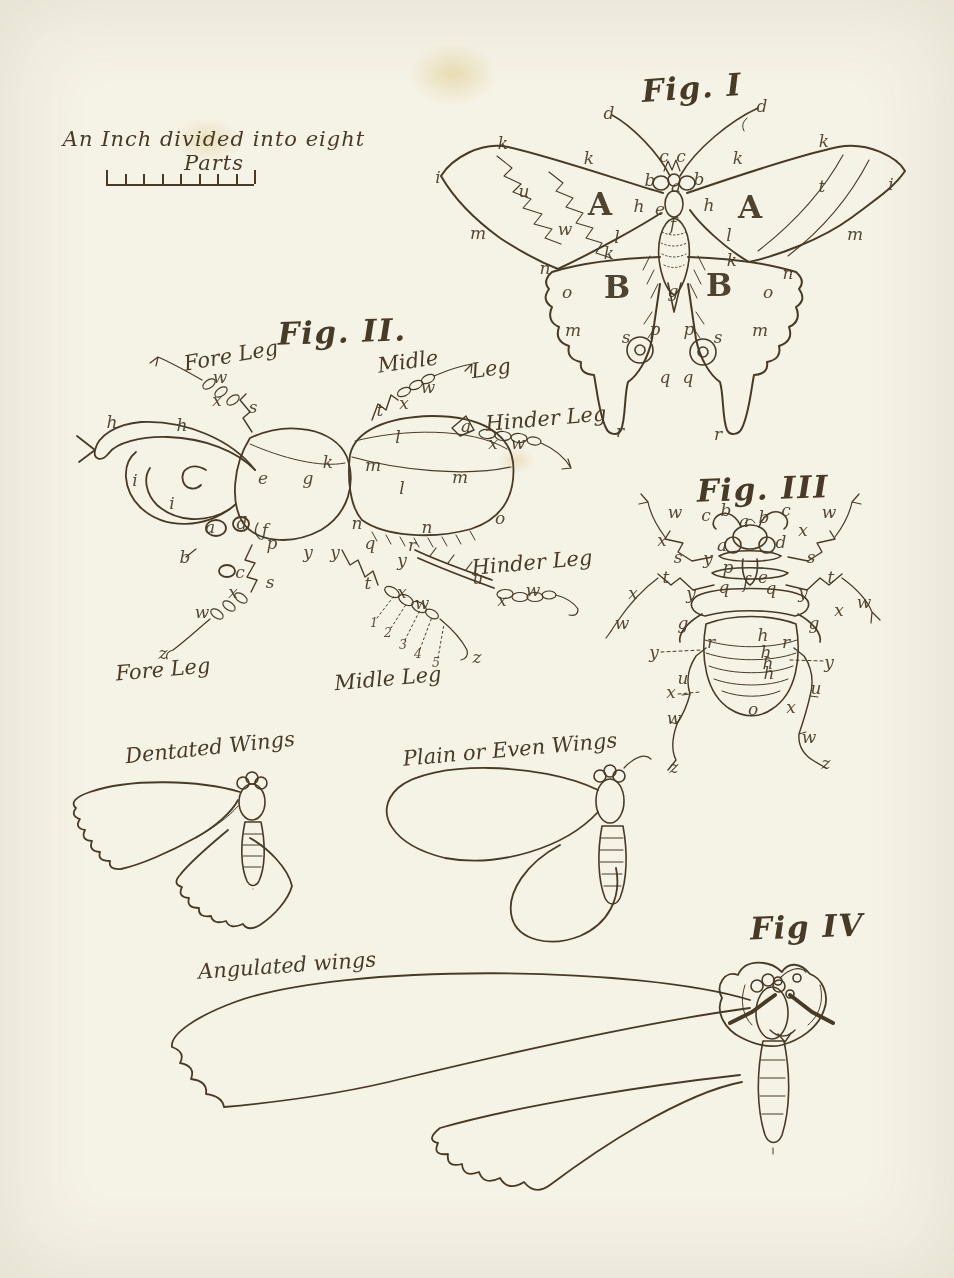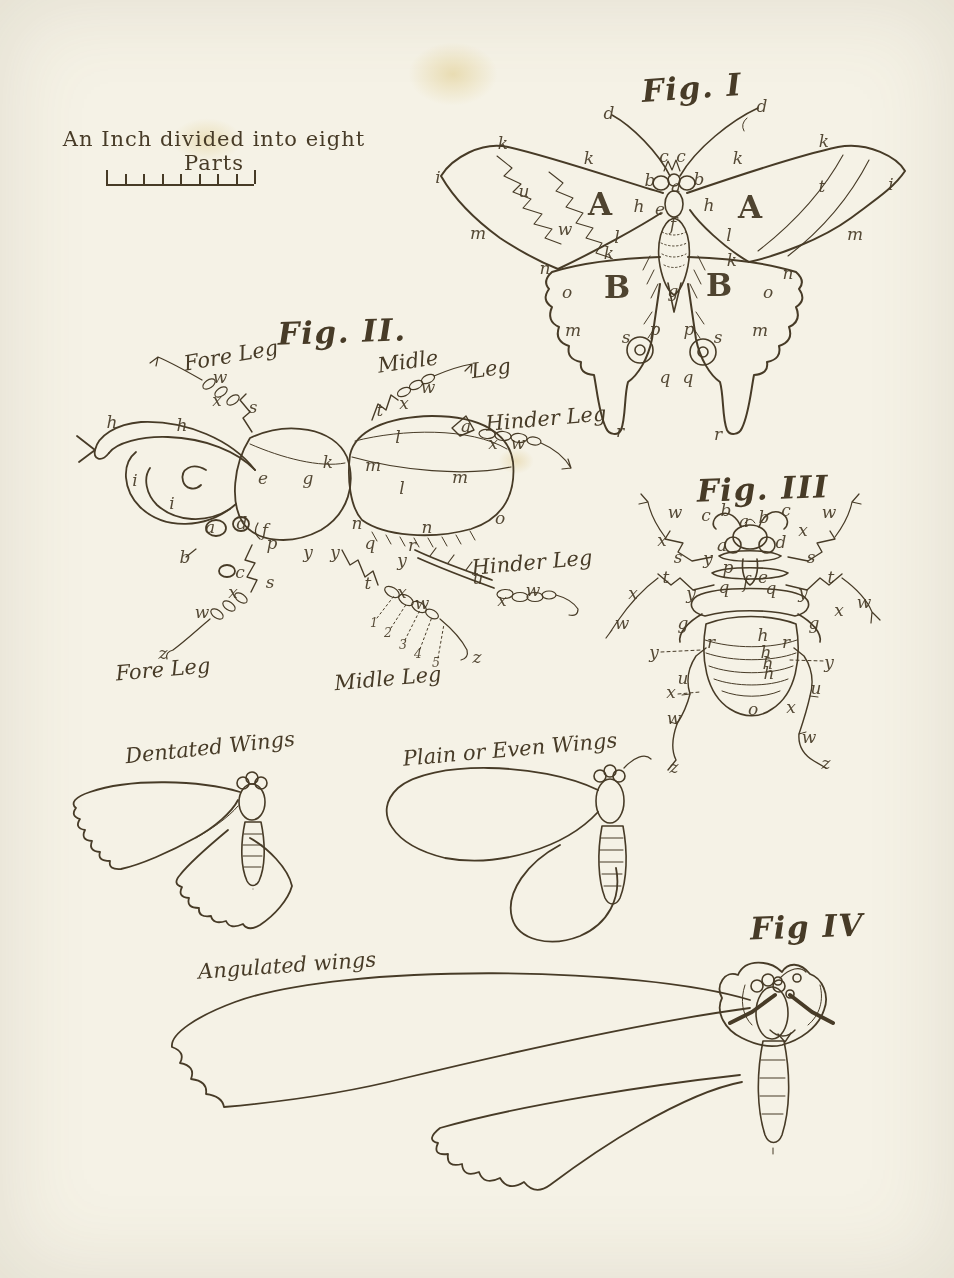--- a/index.html
+++ b/index.html
@@ -22,21 +22,21 @@
   .ink{stroke:var(--ink);fill:none;stroke-width:1.6;stroke-linecap:round;stroke-linejoin:round;}
   #labels{position:absolute;left:0;top:0;width:100%;height:100%;}
   .ann{position:absolute;color:var(--ink);white-space:nowrap;line-height:1;}
   .letter{font-style:italic;font-size:17px;opacity:.92;}
   .num{font-style:italic;font-size:12.5px;opacity:.9;}
   .marker{font-weight:700;font-size:31px;opacity:.95;letter-spacing:0;}
   .fig-title{font-style:italic;font-weight:700;font-size:31px;letter-spacing:1.5px;}
   .caption{font-style:italic;font-size:21px;}
   #scale-caption{
     position:absolute;left:40px;top:127px;width:348px;text-align:center;
-    font-size:21px;letter-spacing:1px;
+    font-style:italic;font-size:21px;letter-spacing:1px;
   }
   #ruler{position:absolute;left:106px;top:168px;width:148px;height:16px;border-bottom:2px solid var(--ink);}
   #ruler i{position:absolute;bottom:0;width:2px;height:10px;background:var(--ink);}
   #ruler i:first-child,#ruler i:last-child{height:14px;}
 </style>
 </head>
 <body>
 
 <div id="plate">
 

